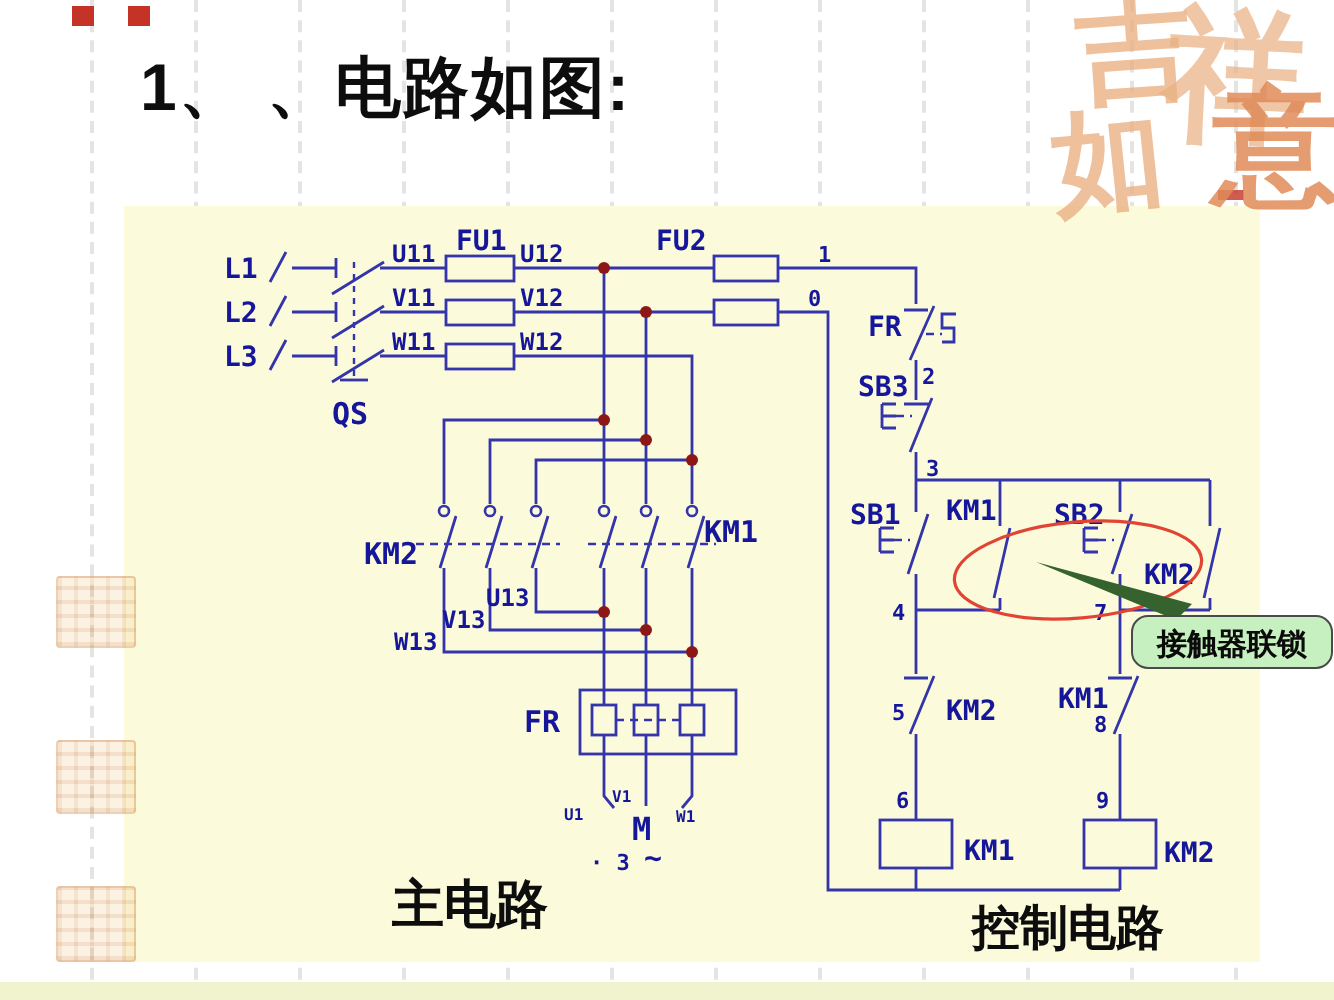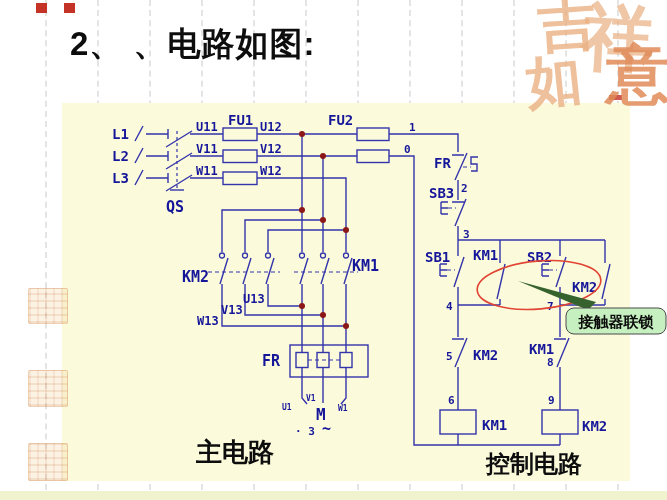--- a/index.html
+++ b/index.html
@@ -61,21 +61,21 @@
 
   <span class="seal-char" style="left:538px;top:-4px;font-size:58px;opacity:.8;transform:rotate(-4deg)">吉</span>
   <span class="seal-char" style="left:582px;top:2px;font-size:72px;opacity:.72;transform:rotate(3deg)">祥</span>
   <span class="seal-char" style="left:526px;top:52px;font-size:56px;opacity:.8;transform:rotate(-6deg)">如</span>
   <span class="seal-char" style="left:606px;top:42px;font-size:64px;opacity:.85;color:#e08b58">意</span>
 
   <div class="stamp" style="left:28px;top:288px;width:38px;height:34px"></div>
   <div class="stamp" style="left:28px;top:370px;width:38px;height:35px"></div>
   <div class="stamp" style="left:28px;top:443px;width:38px;height:36px"></div>
 
-  <div class="page-title">2、 、电路如图:</div>
+  <div class="page-title">1、 、电路如图:</div>
 
   <svg class="circuit" width="667" height="500" viewBox="0 0 667 500">
 
     <g>
 
       <g>
         <path class="wire" d="M146,134 H168 M190,134 H223 M257,134 H357 M389,134 H458 V152"></path>
         <path class="wire" d="M146,156 H168 M190,156 H223 M257,156 H357 M389,156 H414 V445 H560"></path>
         <path class="wire" d="M146,178 H168 M190,178 H223 M257,178 H346 V252"></path>
         <path class="wire" d="M135,141 L143,126 M135,163 L143,148 M135,185 L143,170"></path>

